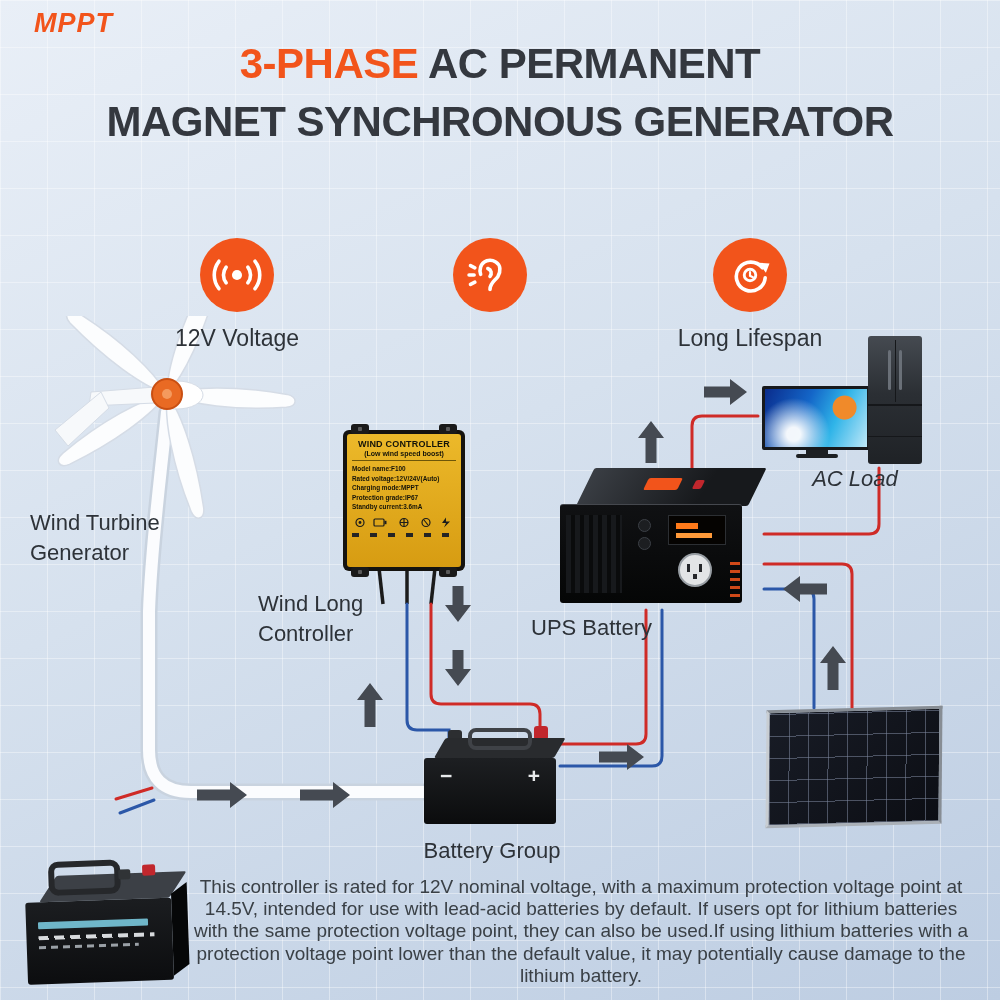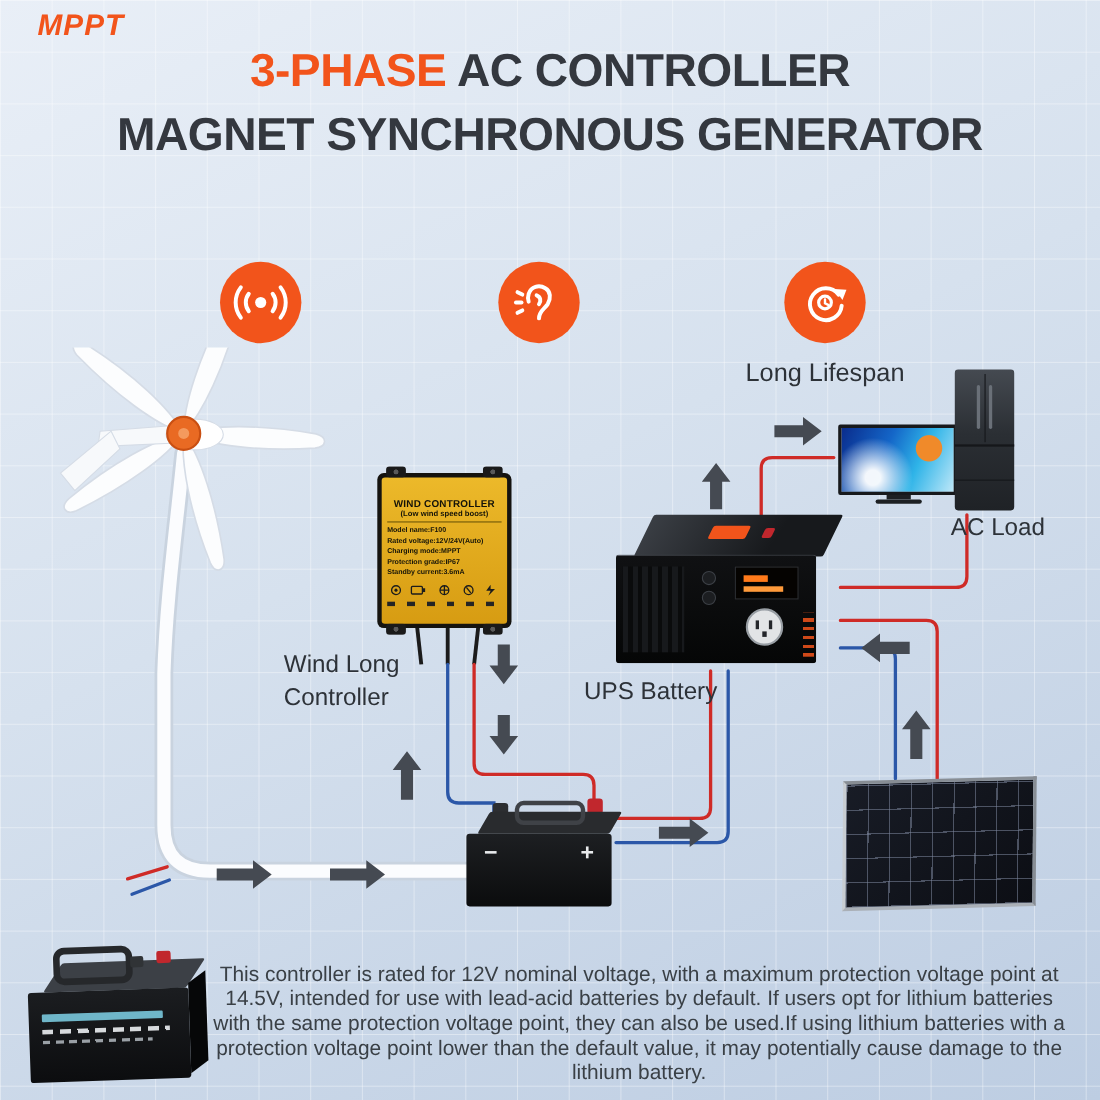--- a/index.html
+++ b/index.html
@@ -26,42 +26,42 @@
   .f1{left:117px;} .f2{left:370px;} .f3{left:630px;}
   .badge{width:74px;height:74px;border-radius:50%;margin:0 auto;
         background:var(--accent,#f2541b);display:flex;align-items:center;justify-content:center;}
   .flabel{margin-top:13px;font-size:23px;color:var(--label,#2d3238);}
   
   .dlabel{font-size:22px;font-weight:500;color:var(--label,#2d3238);
         white-space:pre-line;line-height:1.35;z-index:6;}
   .lbl-turbine{left:30px;top:508px;}
   .lbl-controller{left:258px;top:589px;}
   .lbl-ups{left:531px;top:613px;}
-  .lbl-acload{left:820px;top:464px;width:130px;text-align:right;}
+  .lbl-acload{left:790px;top:464px;width:130px;text-align:center;font-style:italic;}
   .lbl-battery{left:412px;top:836px;width:160px;text-align:center;}
   .lbl-solar{left:780px;top:836px;width:160px;text-align:center;}
   
   .overlay{left:0;top:0;z-index:2;pointer-events:none;}
   .turbine{left:17px;top:316px;z-index:3;}
   .wire{fill:none;stroke-width:3;stroke-linecap:round;}
   .wire.red{stroke:var(--wire-red,#cf2b27);}
   .wire.blue{stroke:var(--wire-blue,#2b57a8);}
   .lead{fill:none;stroke:#1b1b1b;stroke-width:3.5;}
   .pipe-outer{fill:none;stroke:#c9d3df;stroke-width:17;stroke-linecap:round;}
   .pipe-inner{fill:none;stroke:#fbfcfe;stroke-width:12;stroke-linecap:round;}
   .arrow{fill:var(--arrow,#454a52);}
   
   .ctrl{left:343px;top:430px;width:122px;height:141px;background:#15130f;border-radius:6px;
         padding:4px;box-sizing:border-box;z-index:3;}
   .ctrl .tab{position:absolute;width:18px;height:10px;background:#1a1a1a;border-radius:3px;
         background-image:radial-gradient(circle at 50% 50%,#5a5a5a 0 2px,#1a1a1a 2.5px);}
   .tab.tl{left:8px;top:-6px;} .tab.tr{right:8px;top:-6px;}
   .tab.bl{left:8px;bottom:-6px;} .tab.br{right:8px;bottom:-6px;}
   .ctrl-face{width:100%;height:100%;box-sizing:border-box;border-radius:3px;
-        background:linear-gradient(180deg,#ecb92a,#d79c12);padding:19px 5px 2px;color:#141309;}
+        background:linear-gradient(180deg,#ecb92a,#d79c12);padding:5px 5px 2px;color:#141309;}
   .ctrl-title{font-size:9px;font-weight:800;text-align:center;letter-spacing:.2px;}
   .ctrl-sub{font-size:7px;font-weight:700;text-align:center;margin-top:1px;}
   .ctrl-hr{height:1px;background:#6e5608;margin:3px 0 3px;}
   .ctrl-spec{font-size:6.4px;font-weight:600;line-height:1.5;}
   .ctrl-icons{display:block;margin:4px auto 0;}
   .ctrl-dashes{width:104px;height:4px;margin:4px auto 0;
         background:repeating-linear-gradient(90deg,#242424 0 7px,transparent 7px 18px);}
   
   .ups{left:560px;top:462px;width:206px;height:146px;z-index:3;}
   .ups-top{position:absolute;left:16px;top:6px;width:172px;height:38px;
@@ -148,35 +148,36 @@
   .footnote{left:190px;top:876px;width:782px;font-size:19px;line-height:1.17;
         text-align:center;color:#3a4046;z-index:5;}
 </style>
 </head>
 <body>
 
 <div class="stage">
 
   <div class="abs logo">MPPT</div>
 
-  <div class="abs title-line title-1"><span class="accent">3-PHASE</span><span> AC CONTROLLER</span></div>
+  <div class="abs title-line title-1"><span class="accent">3-PHASE</span><span> AC PERMANENT</span></div>
   <div class="abs title-line title-2">MAGNET SYNCHRONOUS GENERATOR</div>
 
   <div class="abs feature f1">
     <div class="badge">
       <svg width="52" height="52" viewBox="-36 -36 72 72">
         <circle r="7" fill="#fff"></circle>
         <g stroke="#fff" stroke-width="5" fill="none" stroke-linecap="round">
           <path d="M -15 -11 A 18 18 0 0 0 -15 11"></path>
           <path d="M -25 -19 A 31 31 0 0 0 -25 19"></path>
           <path d="M 15 -11 A 18 18 0 0 1 15 11"></path>
           <path d="M 25 -19 A 31 31 0 0 1 25 19"></path>
         </g>
       </svg>
     </div>
+    <div class="flabel">12V Voltage</div>
   </div>
 
   <div class="abs feature f2">
     <div class="badge">
       <svg width="52" height="52" viewBox="-36 -36 72 72">
         <g stroke="#fff" stroke-width="5" fill="none" stroke-linecap="round">
           <path d="M 0 20 C 0 11 7 8 11 2 C 15 -5 15 -14 8 -18 C 0 -23 -10 -20 -13 -11 C -14 -8 -14 -4 -13 -1"></path>
           <path d="M -3 -9 C 2 -7 3 -2 0 2"></path>
           <path d="M -27 -13 L -21 -10"></path>
           <path d="M -29 0 L -22 0"></path>
@@ -336,20 +337,23 @@
     <div class="cb-post"></div>
     <div class="cb-post2"></div>
     <div class="cb-side"></div>
     <div class="cb-front">
       <div class="cb-line1"></div>
       <div class="cb-line2"></div>
       <div class="cb-line3"></div>
     </div>
   </div>
 
+  <div class="abs dlabel lbl-turbine">Wind Turbine
+Generator</div>
   <div class="abs dlabel lbl-controller">Wind Long
 Controller</div>
   <div class="abs dlabel lbl-ups">UPS Battery</div>
   <div class="abs dlabel lbl-acload">AC Load</div>
+  <div class="abs dlabel lbl-battery">Battery Group</div>
 
   <div class="abs footnote">This controller is rated for 12V nominal voltage, with a maximum protection voltage point at 14.5V, intended for use with lead-acid batteries by default. If users opt for lithium batteries with the same protection voltage point, they can also be used.If using lithium batteries with a protection voltage point lower than the default value, it may potentially cause damage to the lithium battery.</div>
 
 </div>
 
 </body></html>

